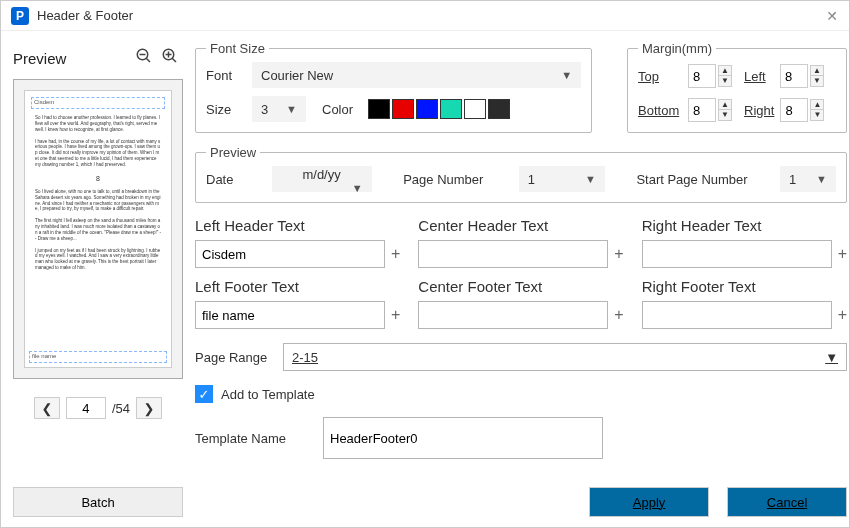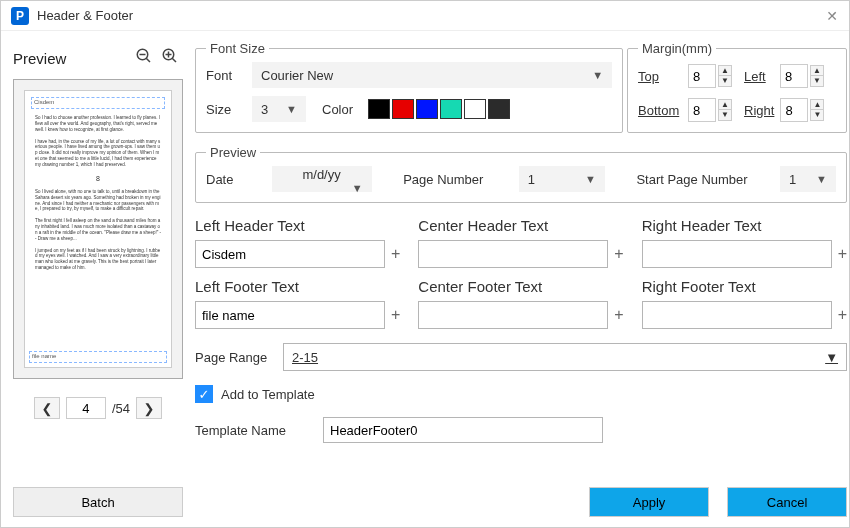--- a/index.html
+++ b/index.html
@@ -25,21 +25,21 @@
   .pager { display:flex; justify-content:center; align-items:center; gap:6px; margin-top:18px;}
   .pager .btn { width:26px; height:22px; border:1px solid #ccc; background:#f5f5f5; display:flex;align-items:center;justify-content:center; cursor:pointer; font-size:13px;}
   .pager input { width:40px; height:22px; text-align:center; border:1px solid #ccc; font-size:13px;}
   .pager .total { font-size:13px; color:#333; }
   .batch-row { margin-top:auto; padding-top:24px;}
   .batch-btn { width:170px; height:30px; background:#efefef; border:1px solid #ccc; cursor:pointer; font-size:13px;}
   .right { flex:1; display:flex; flex-direction:column; }
   .toprow { display:flex; gap:4px; margin-bottom:12px;}
   fieldset { border:1px solid #bbb; border-radius:2px; padding:6px 10px 10px 10px; margin:0;}
   fieldset.fontsize { flex:1; }
-  fieldset.margin { width:220px; }
+  fieldset.margin { width:220px;margin-left:31px; }
   fieldset.preview { margin-bottom:10px;}
   legend { font-size:13px; color:#444; padding:0 4px;}
   .row { display:flex; align-items:center; gap:8px; }
   .row + .row { margin-top:8px; }
   .lbl { font-size:13px; color:#333; min-width:38px; }
   .lbl.sm { min-width:34px;}
   .select { height:26px; background:#f3f3f3; border:1px solid #f3f3f3; display:flex; align-items:center; padding:0 8px; cursor:pointer; position:relative;}
   .select .caret { margin-left:auto; font-size:11px; color:#555;}
   .select.wide { flex:1; }
   .select.small { width:54px;}
@@ -58,23 +58,23 @@
   .hfcell .clabel { font-size:15px; color:#333; margin-bottom:6px;}
   .hfcell .inputwrap { display:flex; align-items:center; gap:6px;}
   .hfcell input { flex:1; height:28px; border:1px solid #b5b5b5; padding:0 6px; font-size:13px;}
   .plus { font-size:16px; color:#666; cursor:pointer;}
   .prrow { display:flex; align-items:center; gap:10px; margin-top:14px;}
   .prrow .prsel { flex:1; height:28px; border:1px solid #b5b5b5; display:flex; align-items:center; padding:0 8px; cursor:pointer;text-decoration:underline;}
   .prrow .prsel .caret { margin-left:auto;}
   .chkrow { display:flex; align-items:center; gap:8px; margin-top:14px;}
   .chk { width:18px; height:18px; background:#1e8cff; display:flex; align-items:center; justify-content:center; color:#fff; font-size:13px; cursor:pointer;}
   .tnrow { display:flex; align-items:center; gap:28px; margin-top:14px;}
-  .tnrow input { flex:1; max-width:280px; height:26px; border:1px solid #b5b5b5; padding:0 6px; font-size:13px;}
+  .tnrow input { flex:1; max-width:280px; height:42px; border:1px solid #b5b5b5; padding:0 6px; font-size:13px;}
   .footer { margin-top:auto; display:flex; gap:18px; justify-content:flex-end; padding-top:18px;}
-  .footer button { width:120px; height:30px; background:#0ea5e9; border:1px solid #ccc; font-size:13px; cursor:pointer;}
+  .footer button { width:120px; height:30px; background:#0369a1; border:1px solid #ccc; font-size:13px; cursor:pointer;text-decoration:underline;}
 </style>
 </head>
 <body>
 
 <div class="window">
 
   <div class="titlebar">
     <div class="title-icon">P</div>
     <div class="title-text">Header &amp; Footer</div>
     <div class="title-close">✕</div>

